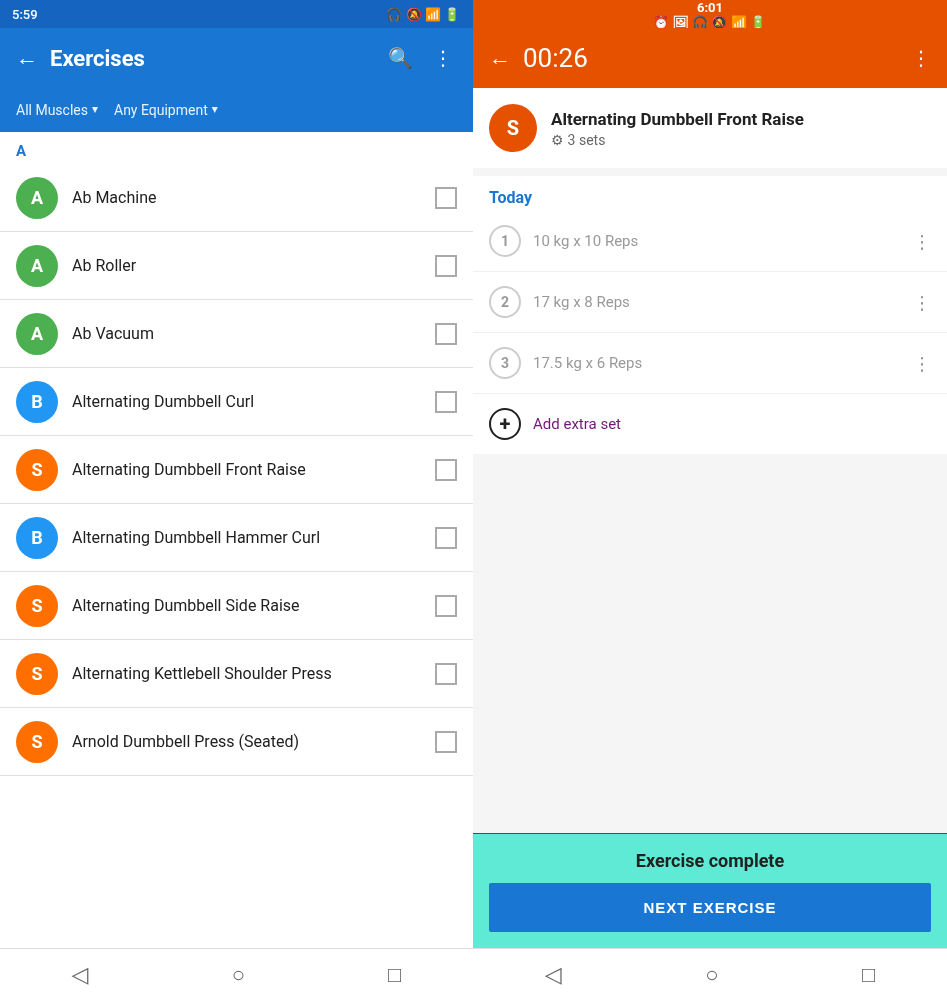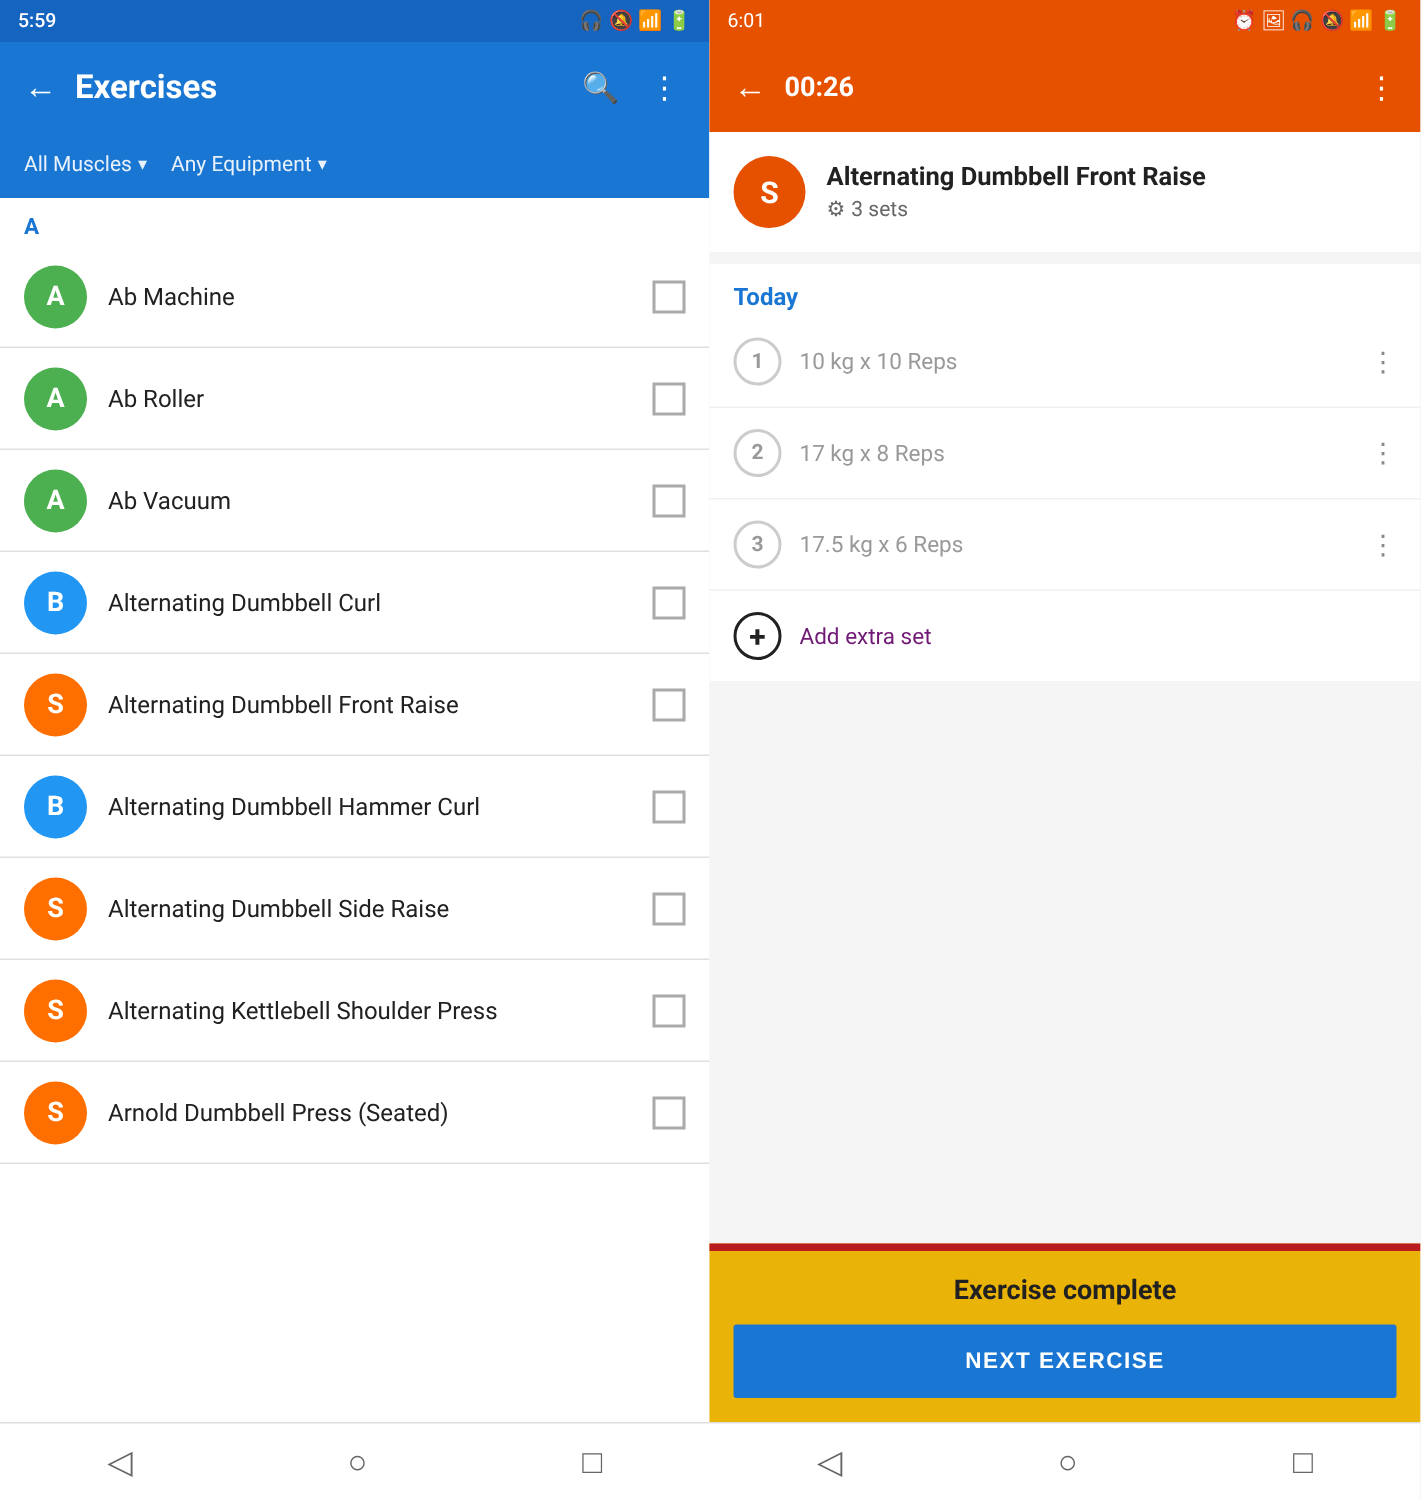--- a/index.html
+++ b/index.html
@@ -153,41 +153,42 @@
     }
 
     .status-bar-right {
       background: #E65100;
       color: white;
       height: 28px;
       display: flex;
       align-items: center;
       padding: 0 12px;
       font-size: 13px;
-      font-weight: 400;
+      font-weight: 700;
+      flex-direction: column;
     }
     .status-bar-right .time { flex: 1; }
 
     .toolbar-right {
       background: #E65100;
       color: white;
       height: 60px;
       display: flex;
       align-items: center;
       padding: 0 16px;
       gap: 12px;
     }
     .toolbar-right .back-icon {
       font-size: 22px;
       cursor: pointer;
     }
     .toolbar-right .timer {
       flex: 1;
-      font-size: 18px;
-      font-weight: bold;
+      font-size: 26px;
+      font-weight: normal;
     }
     .toolbar-right .icon-btn {
       font-size: 20px;
       cursor: pointer;
     }
 
     .exercise-card {
       background: white;
       margin: 0;
       padding: 16px;
@@ -285,24 +286,24 @@
       color: #212121;
     }
     .add-extra-label {
       font-size: 15px;
       color: #701a75;
     }
 
     .spacer { flex: 1; }
 
     .complete-section {
-      background: #eab308;
+      background: #5eead4;
       padding: 16px;
       text-align: center;
-      border-top: 5px solid #b91c1c;
+      border-top: 1px solid #b91c1c;
     }
     .complete-text {
       font-size: 18px;
       font-weight: bold;
       color: #212121;
       margin-bottom: 12px;
     }
     .next-exercise-btn {
       background: #1976D2;
       color: white;

